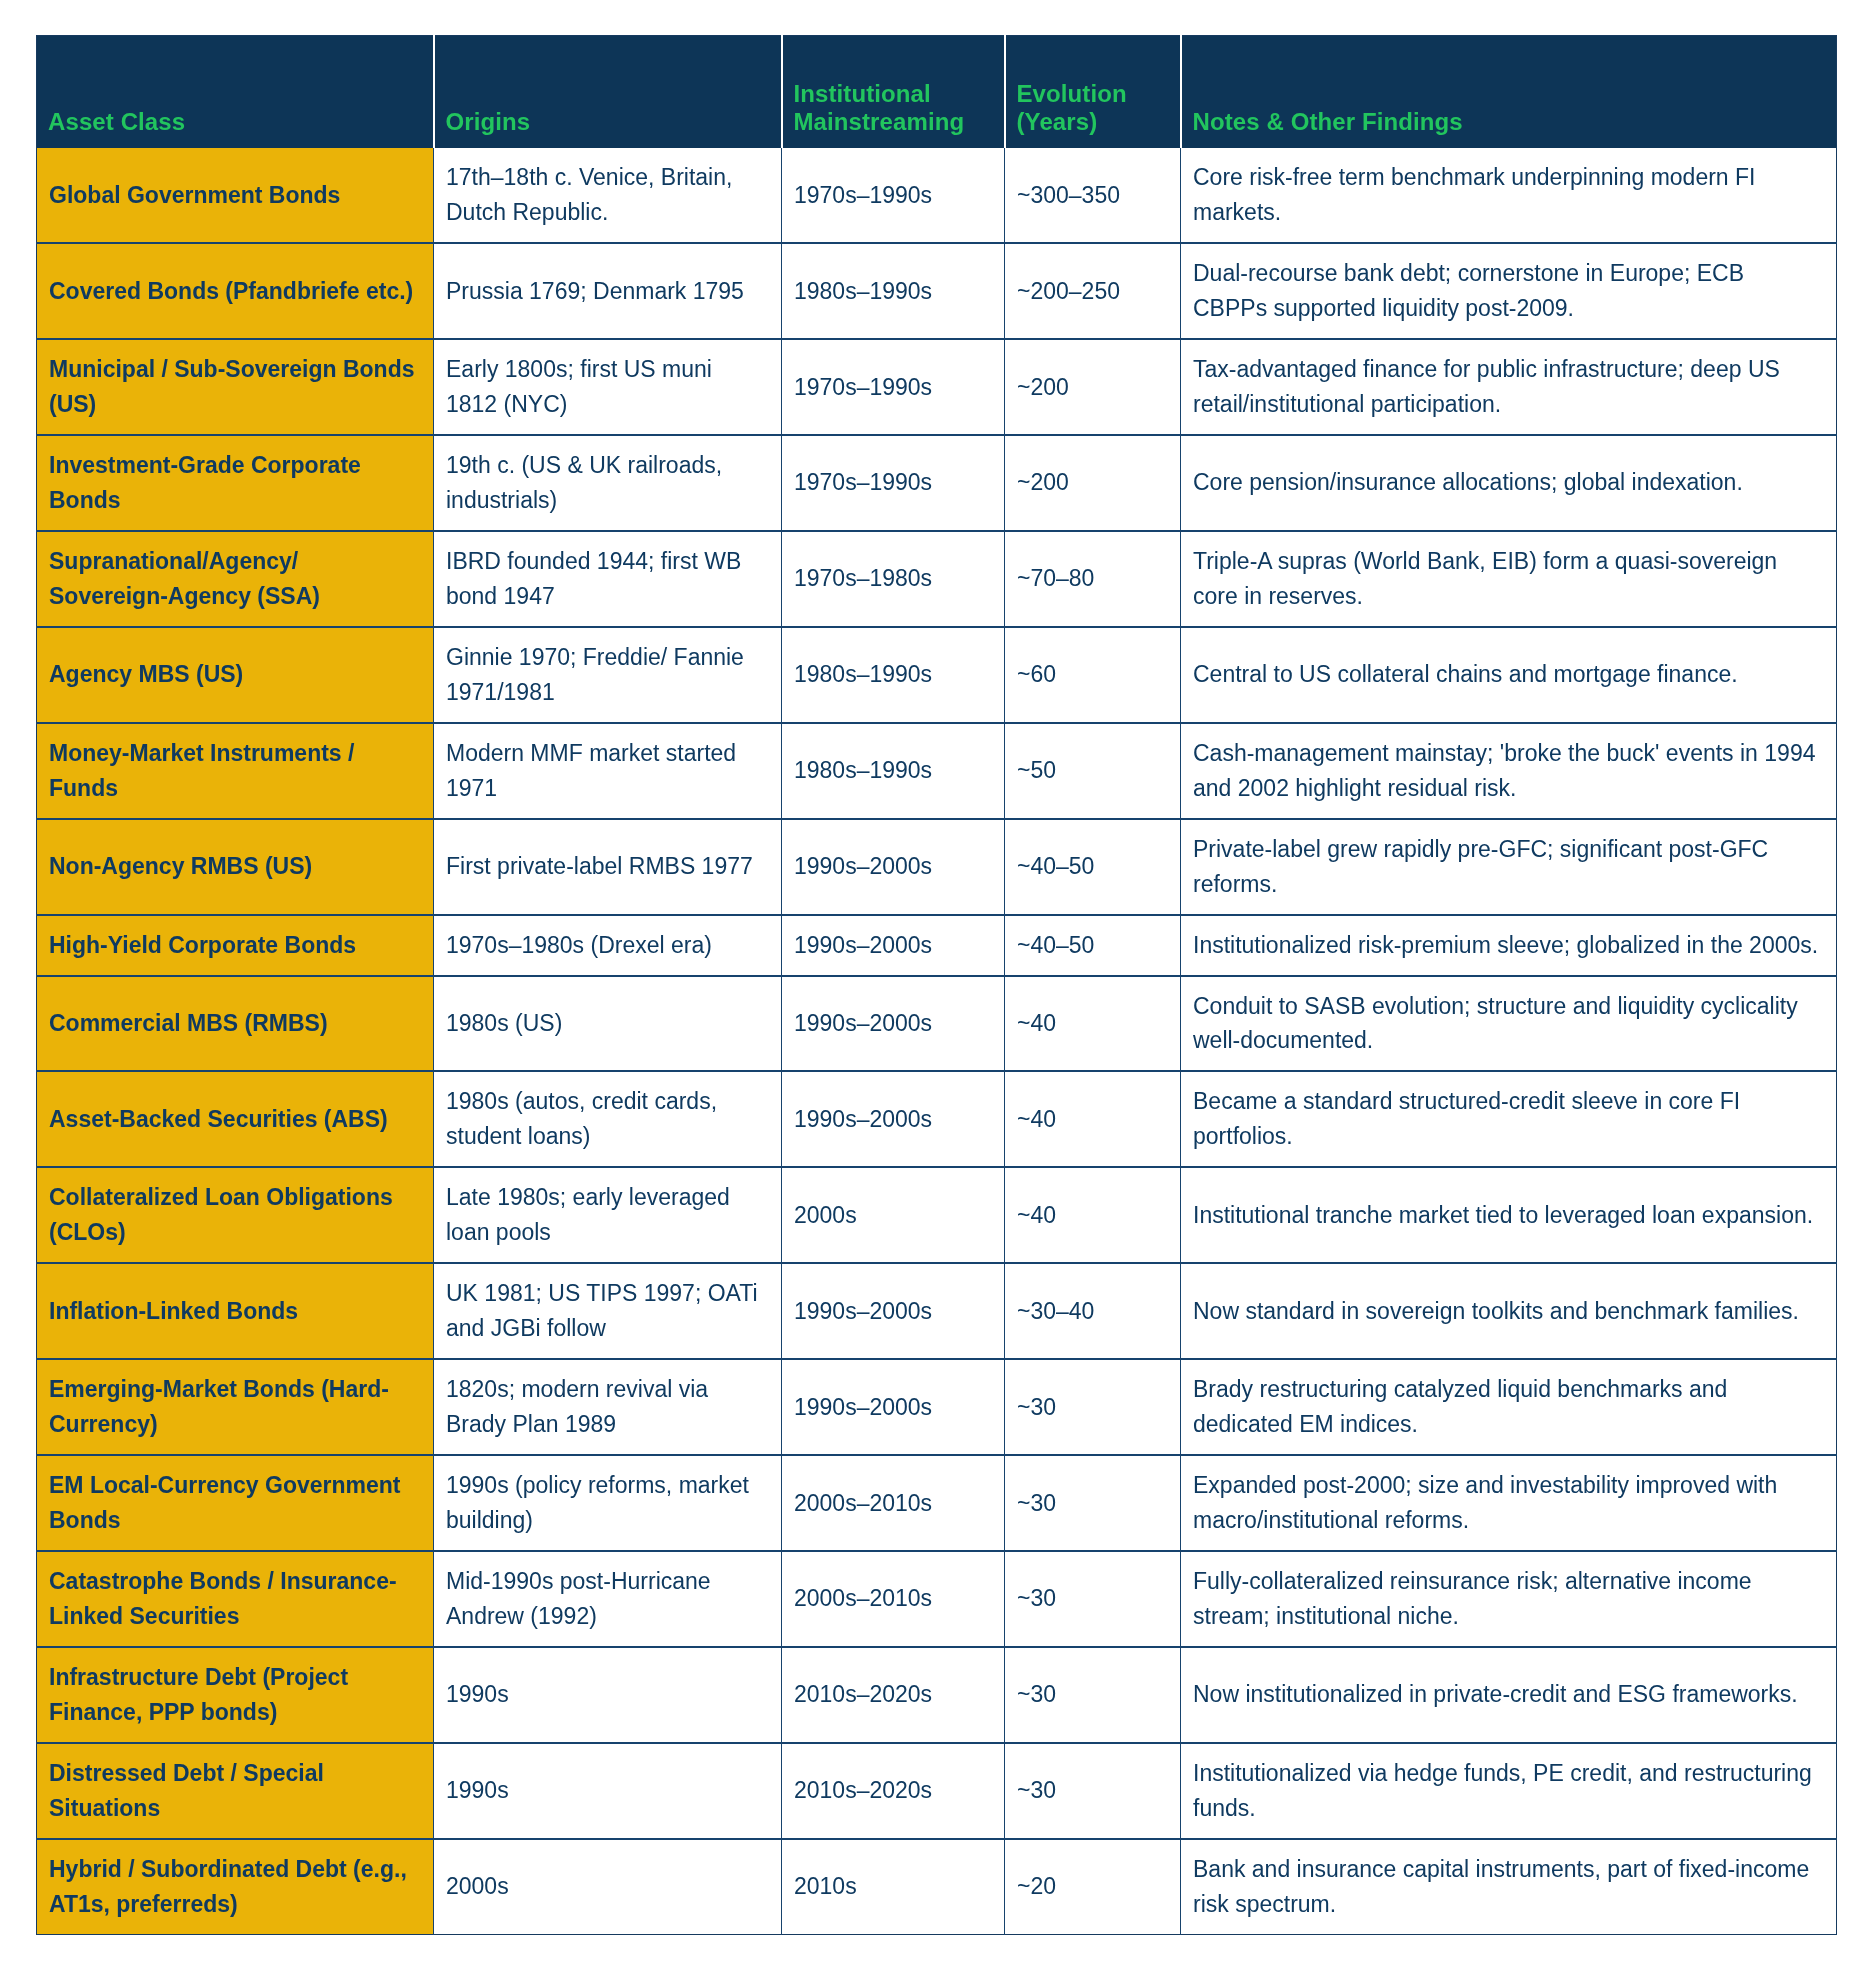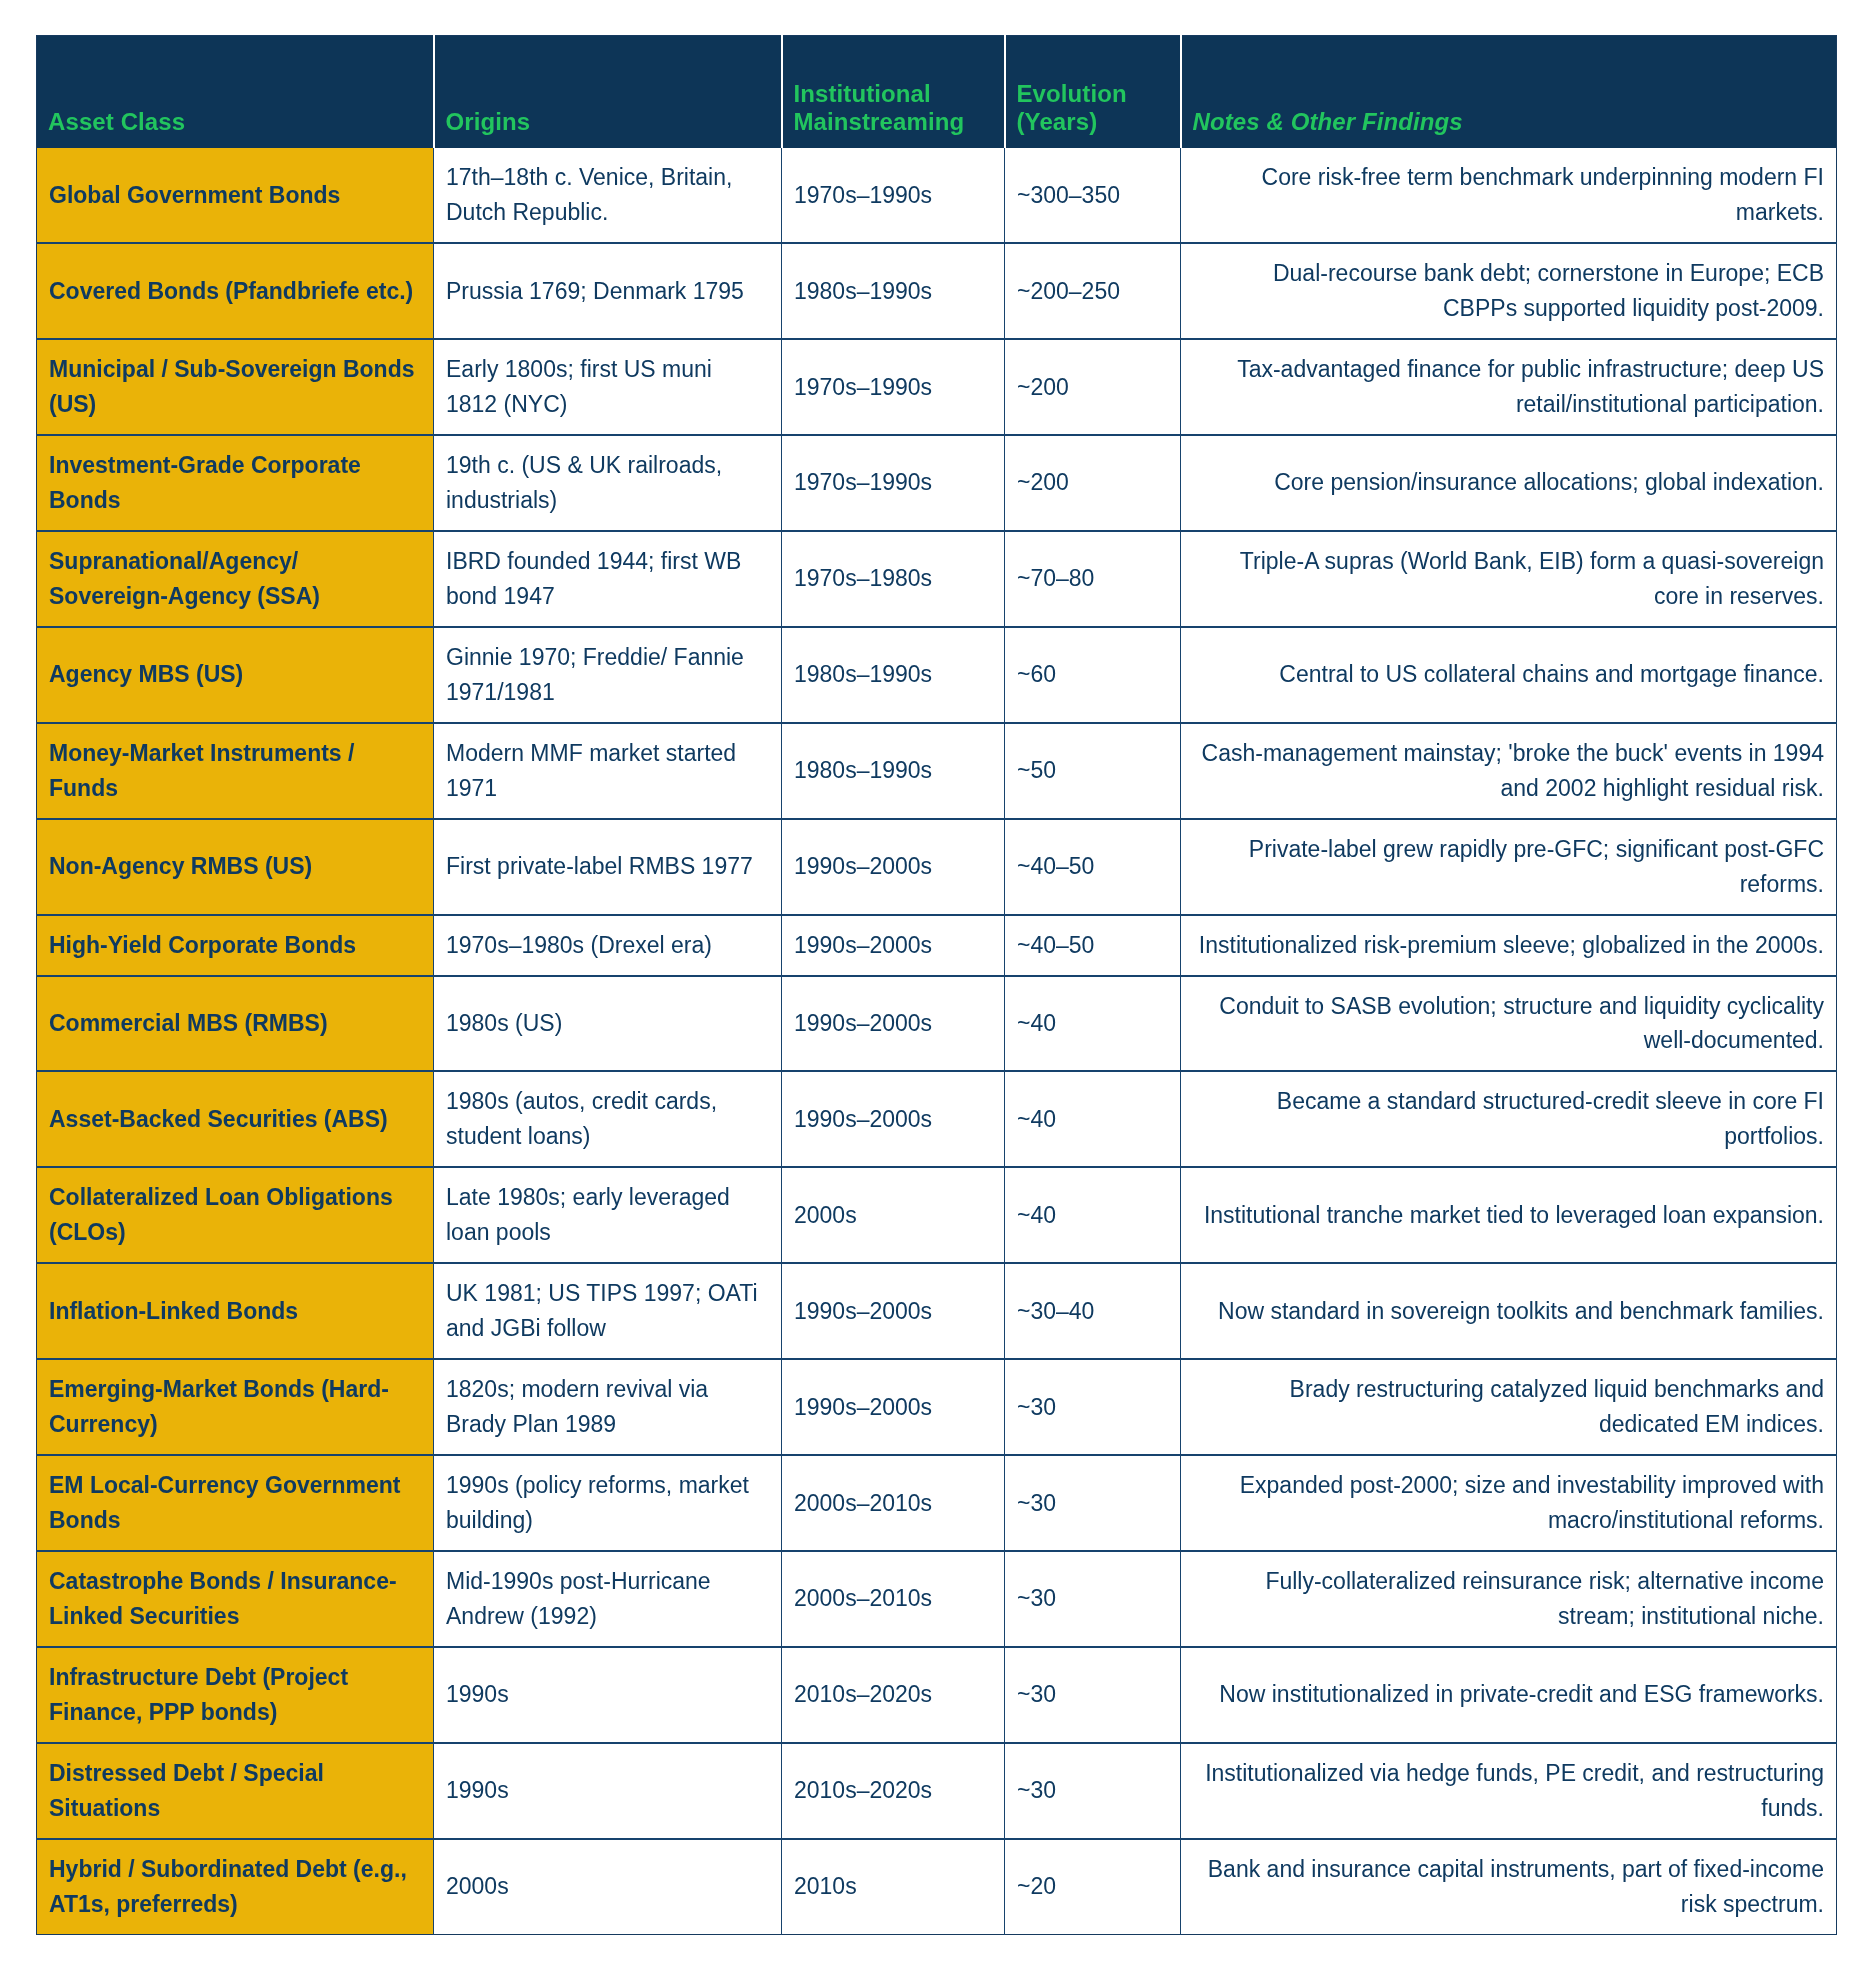--- a/index.html
+++ b/index.html
@@ -38,35 +38,35 @@
     text-align: left;
     vertical-align: bottom;
     font-size: 24px;
     font-weight: 700;
     line-height: 1.18;
     letter-spacing: 0.1px;
     padding: 10.3px 11px 12px 11px;
     border-right: 2px solid #ffffff;
     height: 90px;
   }
-  thead th:last-child { border-right: none; font-style: italic; }
+  thead th:last-child { border-right: none; }
 
   tbody td {
     vertical-align: middle;
     font-size: 23px;
     line-height: 1.52;
     color: #0f3a60;
     padding: 12px 12px;
     border-top: 2px solid #17436d;
     border-right: 1.6px solid #17436d;
     background: #ffffff;
     word-wrap: break-word;
     overflow-wrap: break-word;
   }
-  tbody td:last-child { border-right: none; text-align: right; }
+  tbody td:last-child { border-right: none; }
   tbody tr:first-child td { border-top: none; }
 
   tbody td.asset {
     background: #eab308;
     font-weight: 700;
     font-size: 23px;
     color: #0f3a60;
   }
   tbody td.evo { white-space: nowrap; }
 </style>

